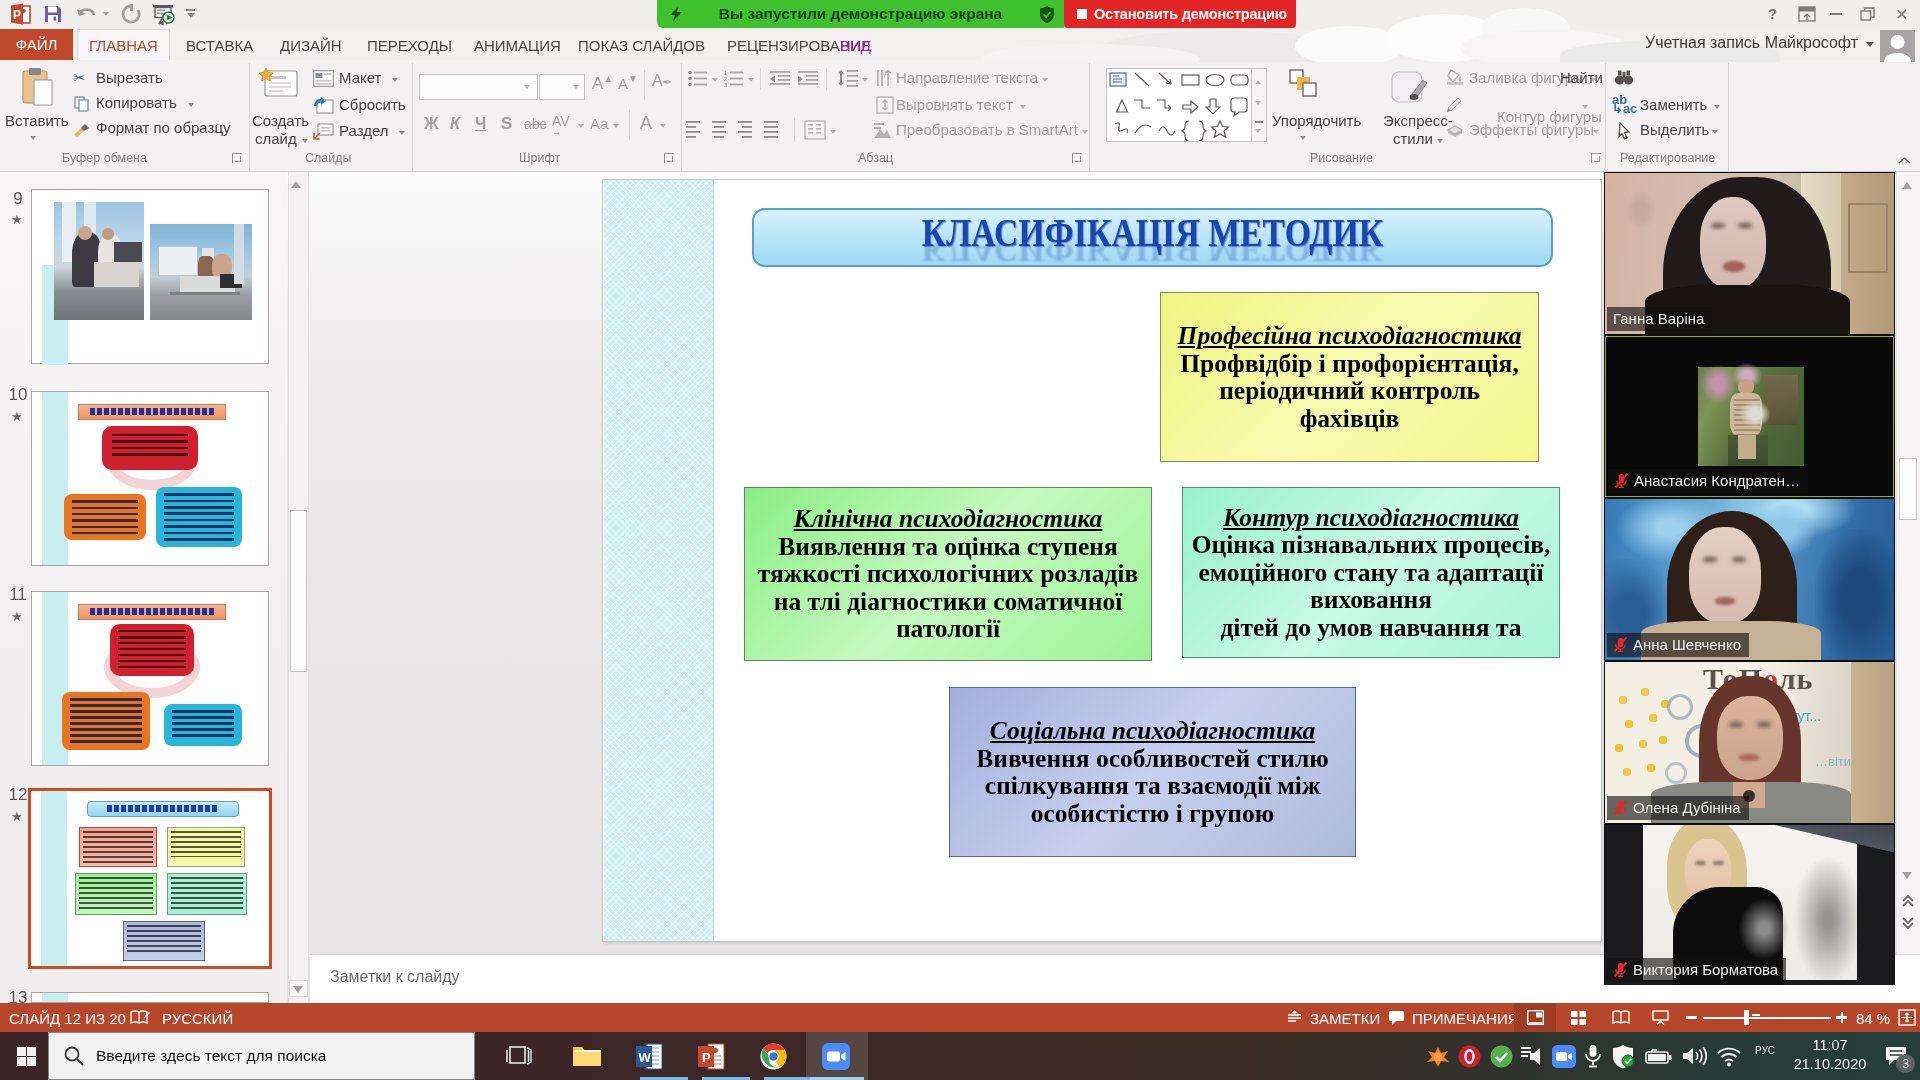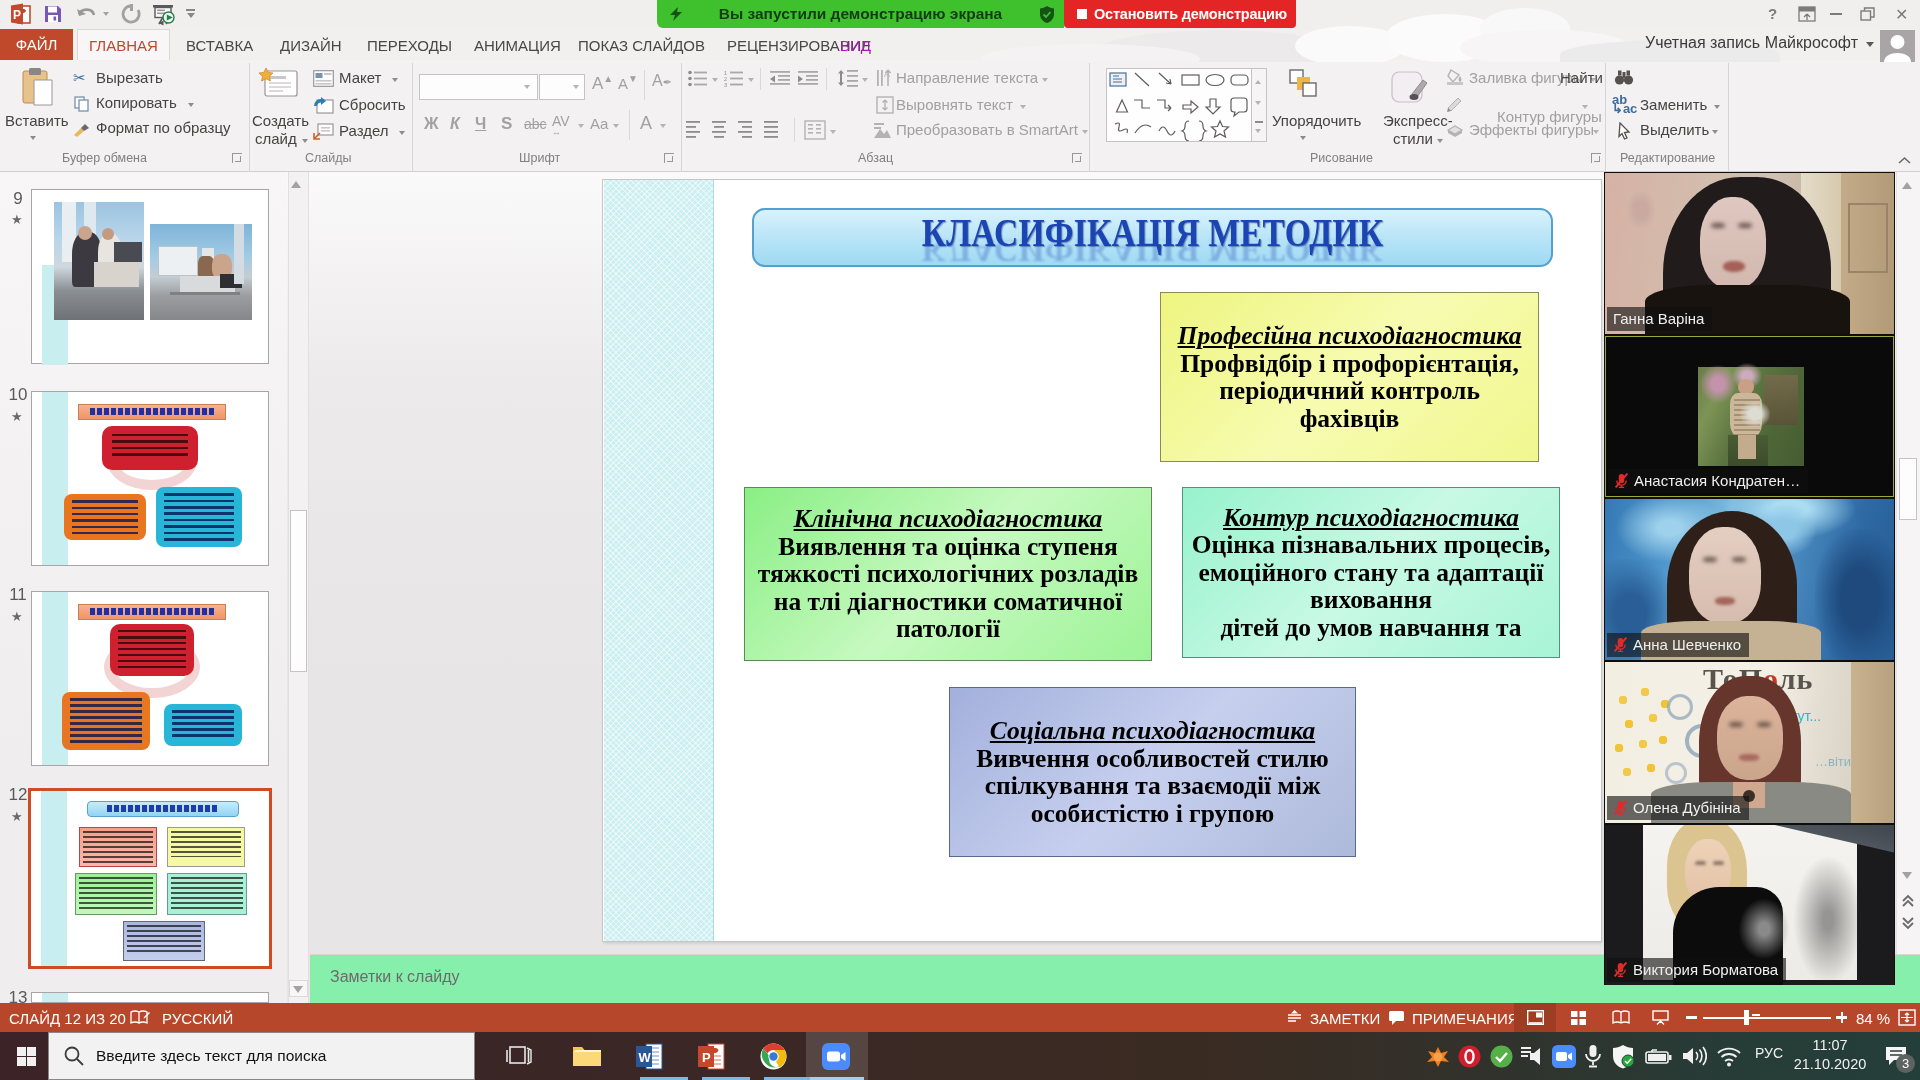--- a/index.html
+++ b/index.html
@@ -548,21 +548,21 @@
 
   <div class="sbox" style="left:346px;top:507px;width:407px;height:170px;border:1.5px solid #5a6890;
        background:linear-gradient(135deg,#a3b0dc 0%,#c6cfee 50%,#aebada 100%);">
     <div class="hd">Соціальна психодіагностика</div>
     <div>Вивчення особливостей стилю</div>
     <div>спілкування та взаємодії між</div>
     <div>особистістю і групою</div>
   </div>
 </div>
 
-<div id="notes" class="abs" style="left:310px;top:954px;width:1610px;height:66px;background:#86efac;border-top:1px solid #d9d6d7;">
+<div id="notes" class="abs" style="left:310px;top:954px;width:1610px;height:66px;background:#ffffff;border-top:1px solid #d9d6d7;">
   <div class="abs" style="left:20px;top:13px;font-size:16px;color:#6d6a6b;">Заметки к слайду</div>
 </div>
 
 <style>
   .vname { position:absolute; left:2px; bottom:3px; background:rgba(16,16,16,0.62); color:#efefef;
            font-size:15px; line-height:24px; padding:0 8px 0 6px; white-space:nowrap; display:flex; align-items:center; gap:5px;}
 </style>
 <svg width="0" height="0" style="position:absolute">
     <defs>
  <g id="micoff">
@@ -836,21 +836,21 @@
     <path d="M7 3 V1 M7 1 h5" stroke="#f0f0f0" stroke-width="1.6" fill="none"></path>
   </svg>
   <svg class="abs" style="left:1682px;top:13px" width="25" height="22" viewBox="0 0 25 22">
     <path d="M1 8 h4 l6 -5 v16 l-6 -5 h-4 z" fill="#f0f0f0"></path>
     <path d="M14 7 a6 6 0 0 1 0 8 M17.5 4.5 a10 10 0 0 1 0 13 M21 2 a14 14 0 0 1 0 18" stroke="#f0f0f0" stroke-width="1.7" fill="none"></path>
   </svg>
   <svg class="abs" style="left:1716px;top:14px" width="26" height="21" viewBox="0 0 26 21">
     <path d="M2 7 a16 16 0 0 1 22 0 M5.5 11 a11 11 0 0 1 15 0 M9 15 a6.5 6.5 0 0 1 8 0" stroke="#f0f0f0" stroke-width="1.9" fill="none"></path>
     <circle cx="13" cy="18.5" r="2" fill="#f0f0f0"></circle>
   </svg>
-  <div class="abs" style="left:1755px;top:13px;font-size:14px;color:#f0f0f0;">РУС</div>
+  <div class="abs" style="left:1755px;top:13px;font-size:10px;color:#f0f0f0;">РУС</div>
   <div class="abs" style="left:1790px;top:5px;width:80px;text-align:center;font-size:14.5px;color:#f0f0f0;">11:07</div>
   <div class="abs" style="left:1780px;top:24px;width:100px;text-align:center;font-size:14.5px;color:#f0f0f0;">21.10.2020</div>
   <svg class="abs" style="left:1884px;top:13px" width="26" height="23" viewBox="0 0 26 23">
     <path d="M2 2 h20 v13 h-12 l-5 5 v-5 h-3 z" fill="#f5f5f5"></path>
     <path d="M6 6 h12 M6 10 h12" stroke="#2a3b38" stroke-width="1.4"></path>
   </svg>
   <div class="abs" style="left:1896px;top:22px;width:19px;height:19px;border-radius:50%;background:#5c6360;color:#fff;font-size:13px;text-align:center;line-height:19px;">3</div>
 </div>
 
 </body></html>

